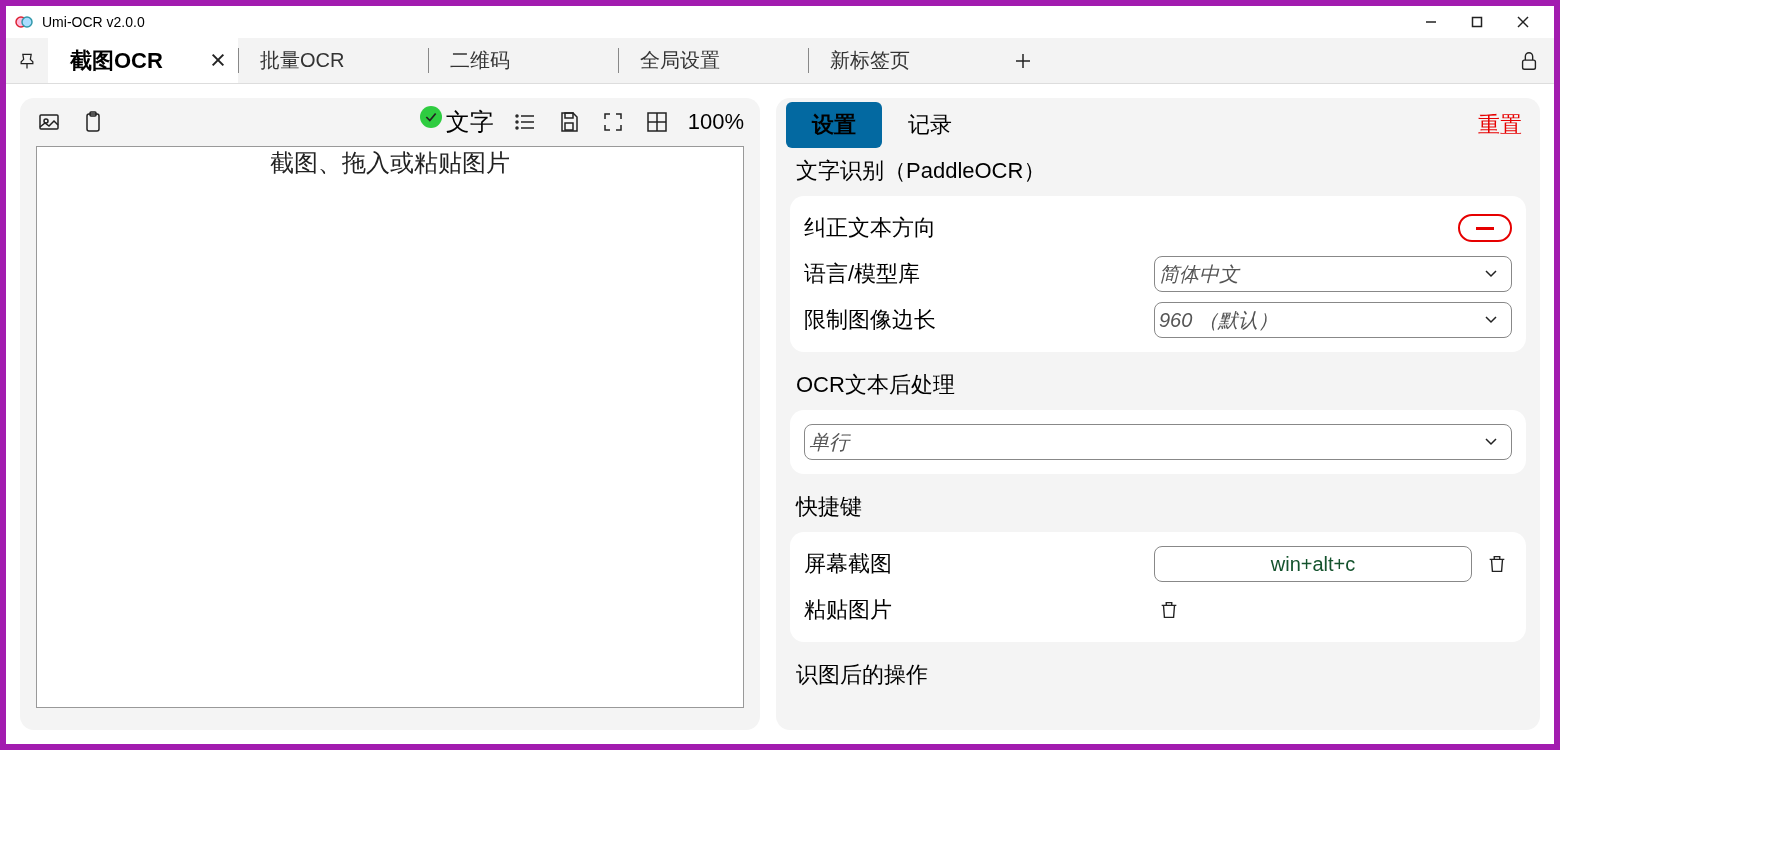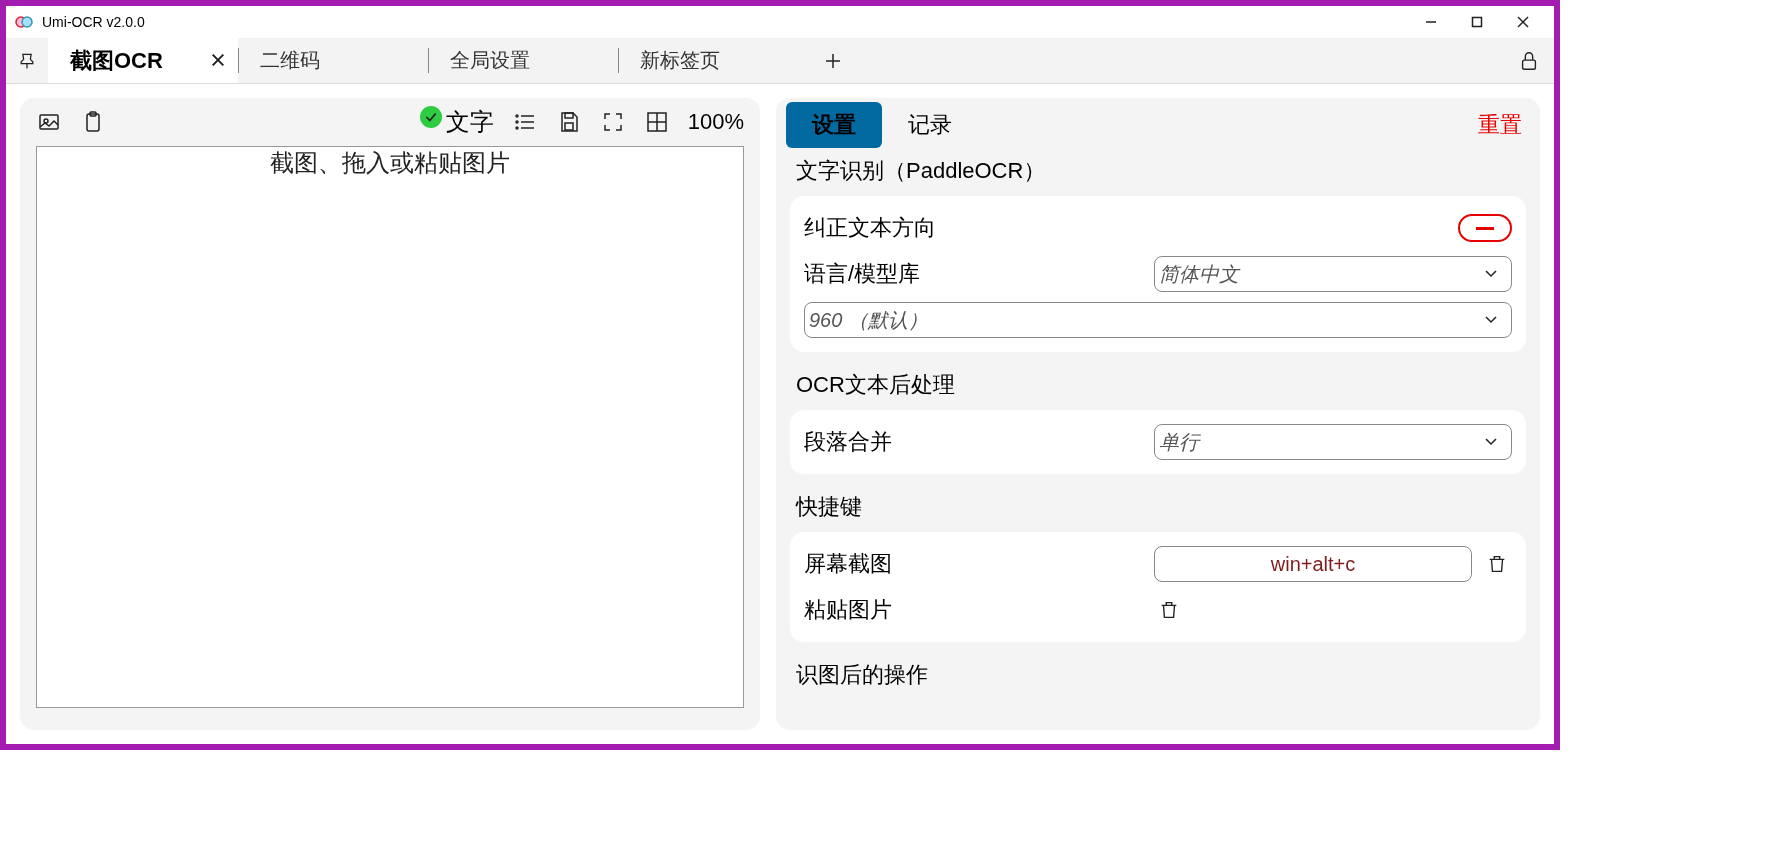--- a/index.html
+++ b/index.html
@@ -40,21 +40,21 @@
 .right-body { flex: 1; overflow-y: auto; padding: 0 14px 14px 14px; }
 .section-title { font-size: 22px; padding: 4px 6px 10px 6px; font-weight: 500; }
 .card { background: #fff; border-radius: 14px; padding: 10px 14px; margin-bottom: 14px; }
 .row { display: flex; align-items: center; min-height: 44px; gap: 10px; }
 .row + .row { margin-top: 2px; }
 .row-label { font-size: 22px; flex: 0 0 340px; }
 .switch { width: 54px; height: 28px; border: 2px solid #e60000; border-radius: 16px; display: flex; align-items: center; justify-content: center; margin-left: auto; }
 .switch-dash { width: 18px; height: 3px; background: #e60000; }
 .select { flex: 1; height: 36px; border: 1px solid #888; border-radius: 8px; display: flex; align-items: center; padding: 0 4px; font-size: 20px; color: #555; position: relative; font-style: italic; }
 .select .chev { position: absolute; right: 12px; }
-.hotkey { flex: 1; height: 36px; border: 1px solid #888; border-radius: 8px; display: flex; align-items: center; justify-content: center; font-size: 20px; color: #7f1d1d; }
+.hotkey { flex: 1; height: 36px; border: 1px solid #888; border-radius: 8px; display: flex; align-items: center; justify-content: center; font-size: 20px; color: #14532d; }
 .trash { width: 30px; display: flex; align-items: center; justify-content: center; }
 svg { stroke: #222; stroke-width: 1.5; fill: none; }
 </style>
 </head>
 <body>
 
 <div class="window">
 
   <div class="titlebar">
     <span class="app-icon">
@@ -89,20 +89,24 @@
           <path d="M7 4h10l-1 6 3 3v2H5v-2l3-3-1-6z"></path>
           <line x1="12" y1="15" x2="12" y2="21"></line>
         </svg>
     </div>
     <div class="tab active">
       <span>截图OCR</span>
       <span class="close"><svg width="16" height="16" viewBox="0 0 12 12">
             <line x1="2" y1="2" x2="10" y2="10"></line>
             <line x1="10" y1="2" x2="2" y2="10"></line>
           </svg></span>
+    </div>
+    <div class="tab">
+      <span class="divider"></span>
+      <span>批量OCR</span>
     </div>
     <div class="tab">
       <span class="divider"></span>
       <span>二维码</span>
     </div>
     <div class="tab">
       <span class="divider"></span>
       <span>全局设置</span>
     </div>
     <div class="tab">
@@ -205,33 +209,33 @@
           <div class="row">
             <div class="row-label">语言/模型库</div>
             <div class="select">
               <span>简体中文</span>
               <span class="chev"><svg width="16" height="16" viewBox="0 0 16 16">
                     <path d="M3 6l5 5 5-5"></path>
                   </svg></span>
             </div>
           </div>
           <div class="row">
+            <div class="row-label">限制图像边长</div>
             <div class="select">
               <span>960 （默认）</span>
               <span class="chev"><svg width="16" height="16" viewBox="0 0 16 16">
                     <path d="M3 6l5 5 5-5"></path>
                   </svg></span>
             </div>
           </div>
         </div>
 
         <div class="section-title">OCR文本后处理</div>
         <div class="card">
           <div class="row">
-            <div class="row-label">段落合并</div>
             <div class="select">
               <span>单行</span>
               <span class="chev"><svg width="16" height="16" viewBox="0 0 16 16">
                     <path d="M3 6l5 5 5-5"></path>
                   </svg></span>
             </div>
           </div>
         </div>
 
         <div class="section-title">快捷键</div>

